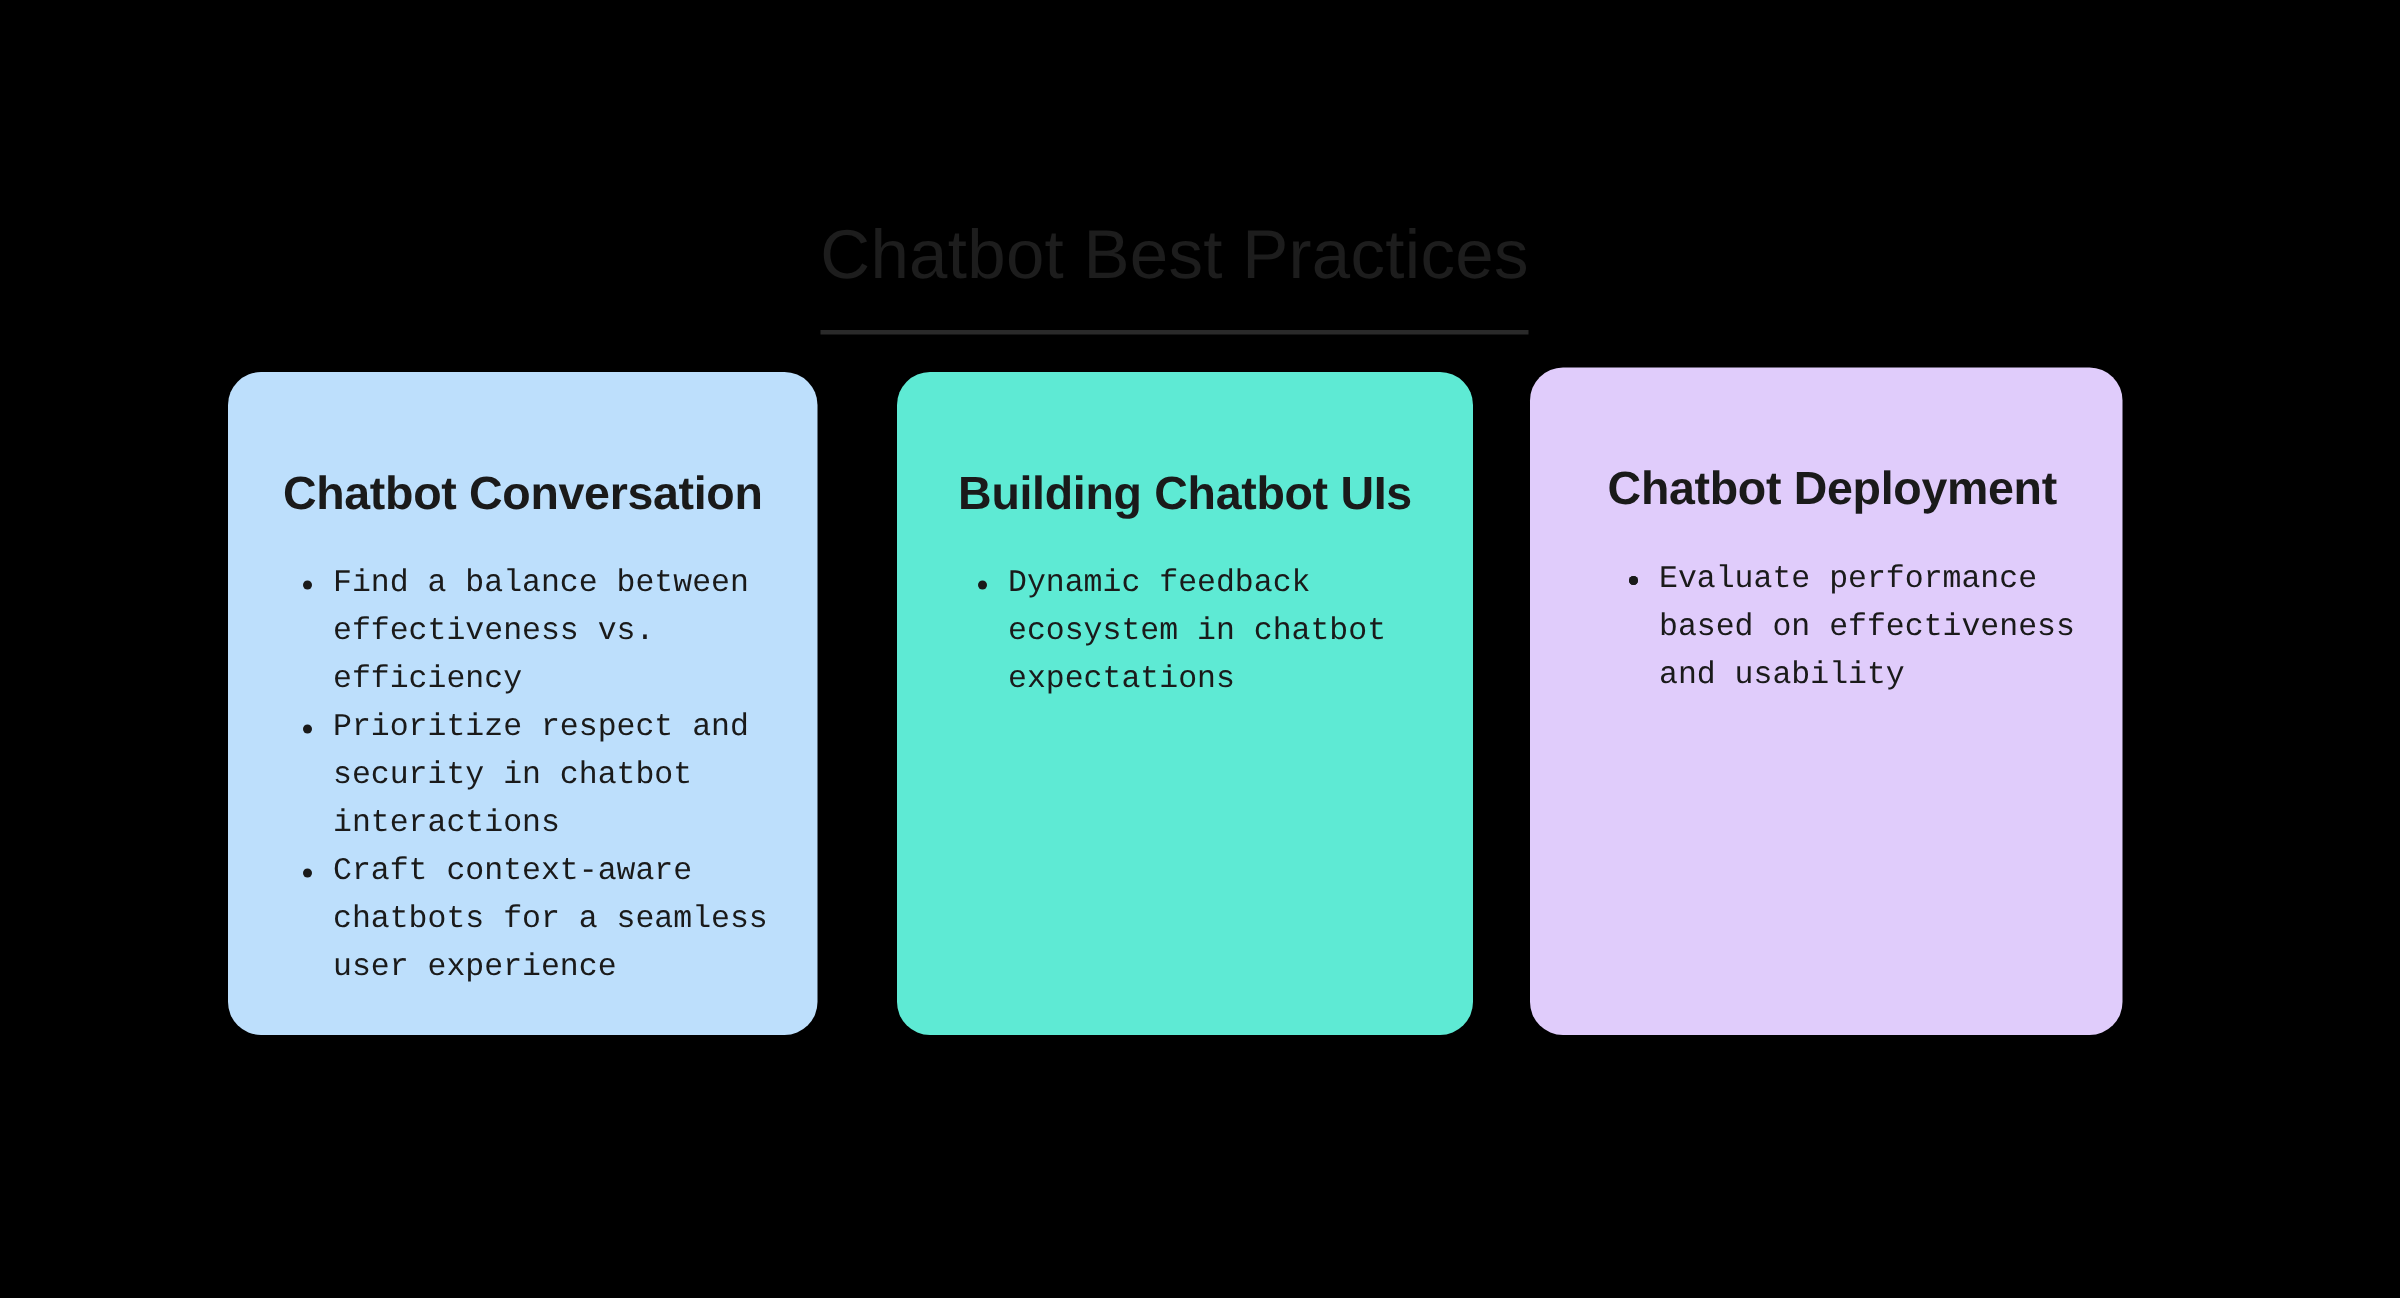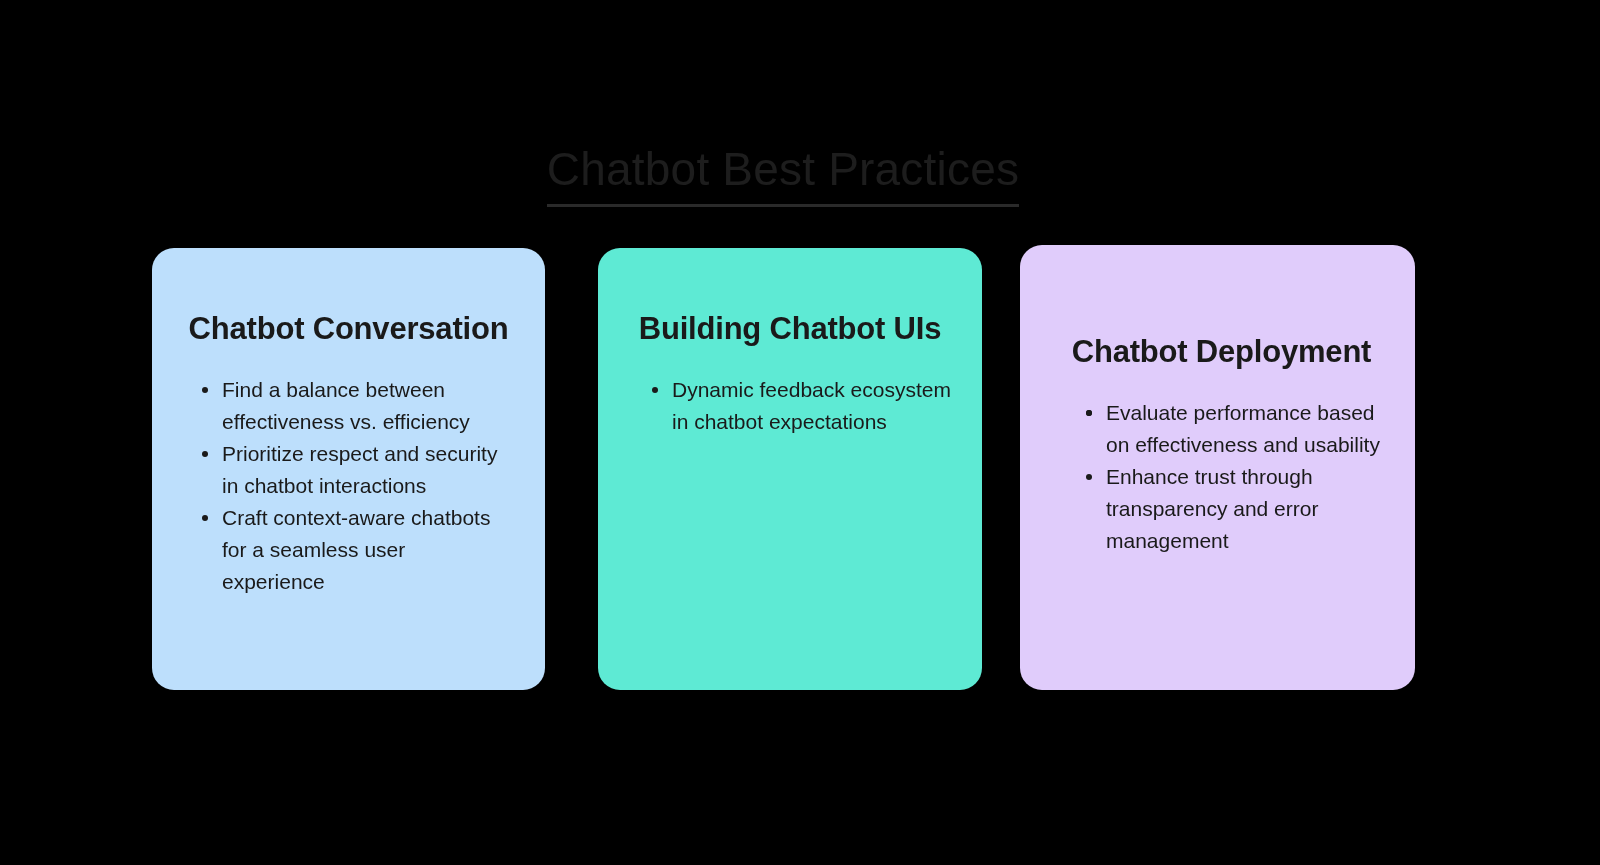--- a/index.html
+++ b/index.html
@@ -32,21 +32,21 @@
     width: 1566px;
     text-align: center;
   }
   .title {
     display: inline-block;
     font-size: 46px;
     font-weight: 400;
     letter-spacing: 0.2px;
     color: #1d1d1d;
     line-height: 58px;
-    padding-bottom: 6px;
+    padding-bottom: 22px;
     border-bottom: 3px solid #2a2a2a;
     white-space: nowrap;
   }
 
   
   .card {
     position: absolute;
     box-sizing: border-box;
     border-radius: 22px;
     padding: 0;
@@ -67,20 +67,21 @@
     line-height: 38px;
     letter-spacing: -0.2px;
     margin: 0 0 26px 0;
     white-space: nowrap;
   }
 
   .bullets {
     list-style: none;
     margin: 0;
     padding: 0 8px 0 24px;
+    font-family: Liberation Mono, monospace;
   }
   .bullets li {
     position: relative;
     font-size: 21px;
     line-height: 32px;
     color: #1a1a1a;
     padding-left: 22px;
     margin-bottom: 0px;
   }
   .bullets li .bullet-dot {
@@ -92,21 +93,21 @@
     border-radius: 50%;
     background: #1a1a1a;
   }
 
   
   #card-0 { left: 152px;  top: 248px; width: 393px; height: 442px; }
   #card-1 { left: 598px;  top: 248px; width: 384px; height: 442px; }
   #card-2 { left: 1020px; top: 245px; width: 395px; height: 445px; }
 
   #card-1 .card-inner { padding-left: 20px; padding-right: 20px; }
-  #card-2 .card-inner { padding-left: 22px; padding-right: 14px; margin-top: 26px; }
+  #card-2 .card-inner { padding-left: 22px; padding-right: 14px; }
   #card-2 .bullets { padding-left: 42px; }
   #card-1 .bullets { padding-left: 32px; }
 </style>
 </head>
 <body style="background: rgb(0, 0, 0);">
 
 <div id="root" style="background: rgb(0, 0, 0);">
 
   <div class="title-wrap">
     <span class="title" style="color: rgb(29, 29, 29); border-bottom-color: rgb(42, 42, 42);">Chatbot Best Practices</span>
@@ -148,21 +149,17 @@
     <div class="card-inner">
       <div class="card-title" style="color: rgb(26, 26, 26);">Chatbot Deployment</div>
       <ul class="bullets">
         <li>
           <span class="bullet-dot" style="background: rgb(26, 26, 26);"></span>
         </li>
         <li>
           <span class="bullet-dot" style="background: rgb(26, 26, 26);"></span>
           <span>Evaluate performance based on effectiveness and usability</span>
         </li>
-        <li>
-          <span class="bullet-dot" style="background: rgb(26, 26, 26);"></span>
-          <span>Enhance trust through transparency and error management</span>
-        </li>
       </ul>
     </div>
   </div>
 
 </div>
 
 </body></html>

